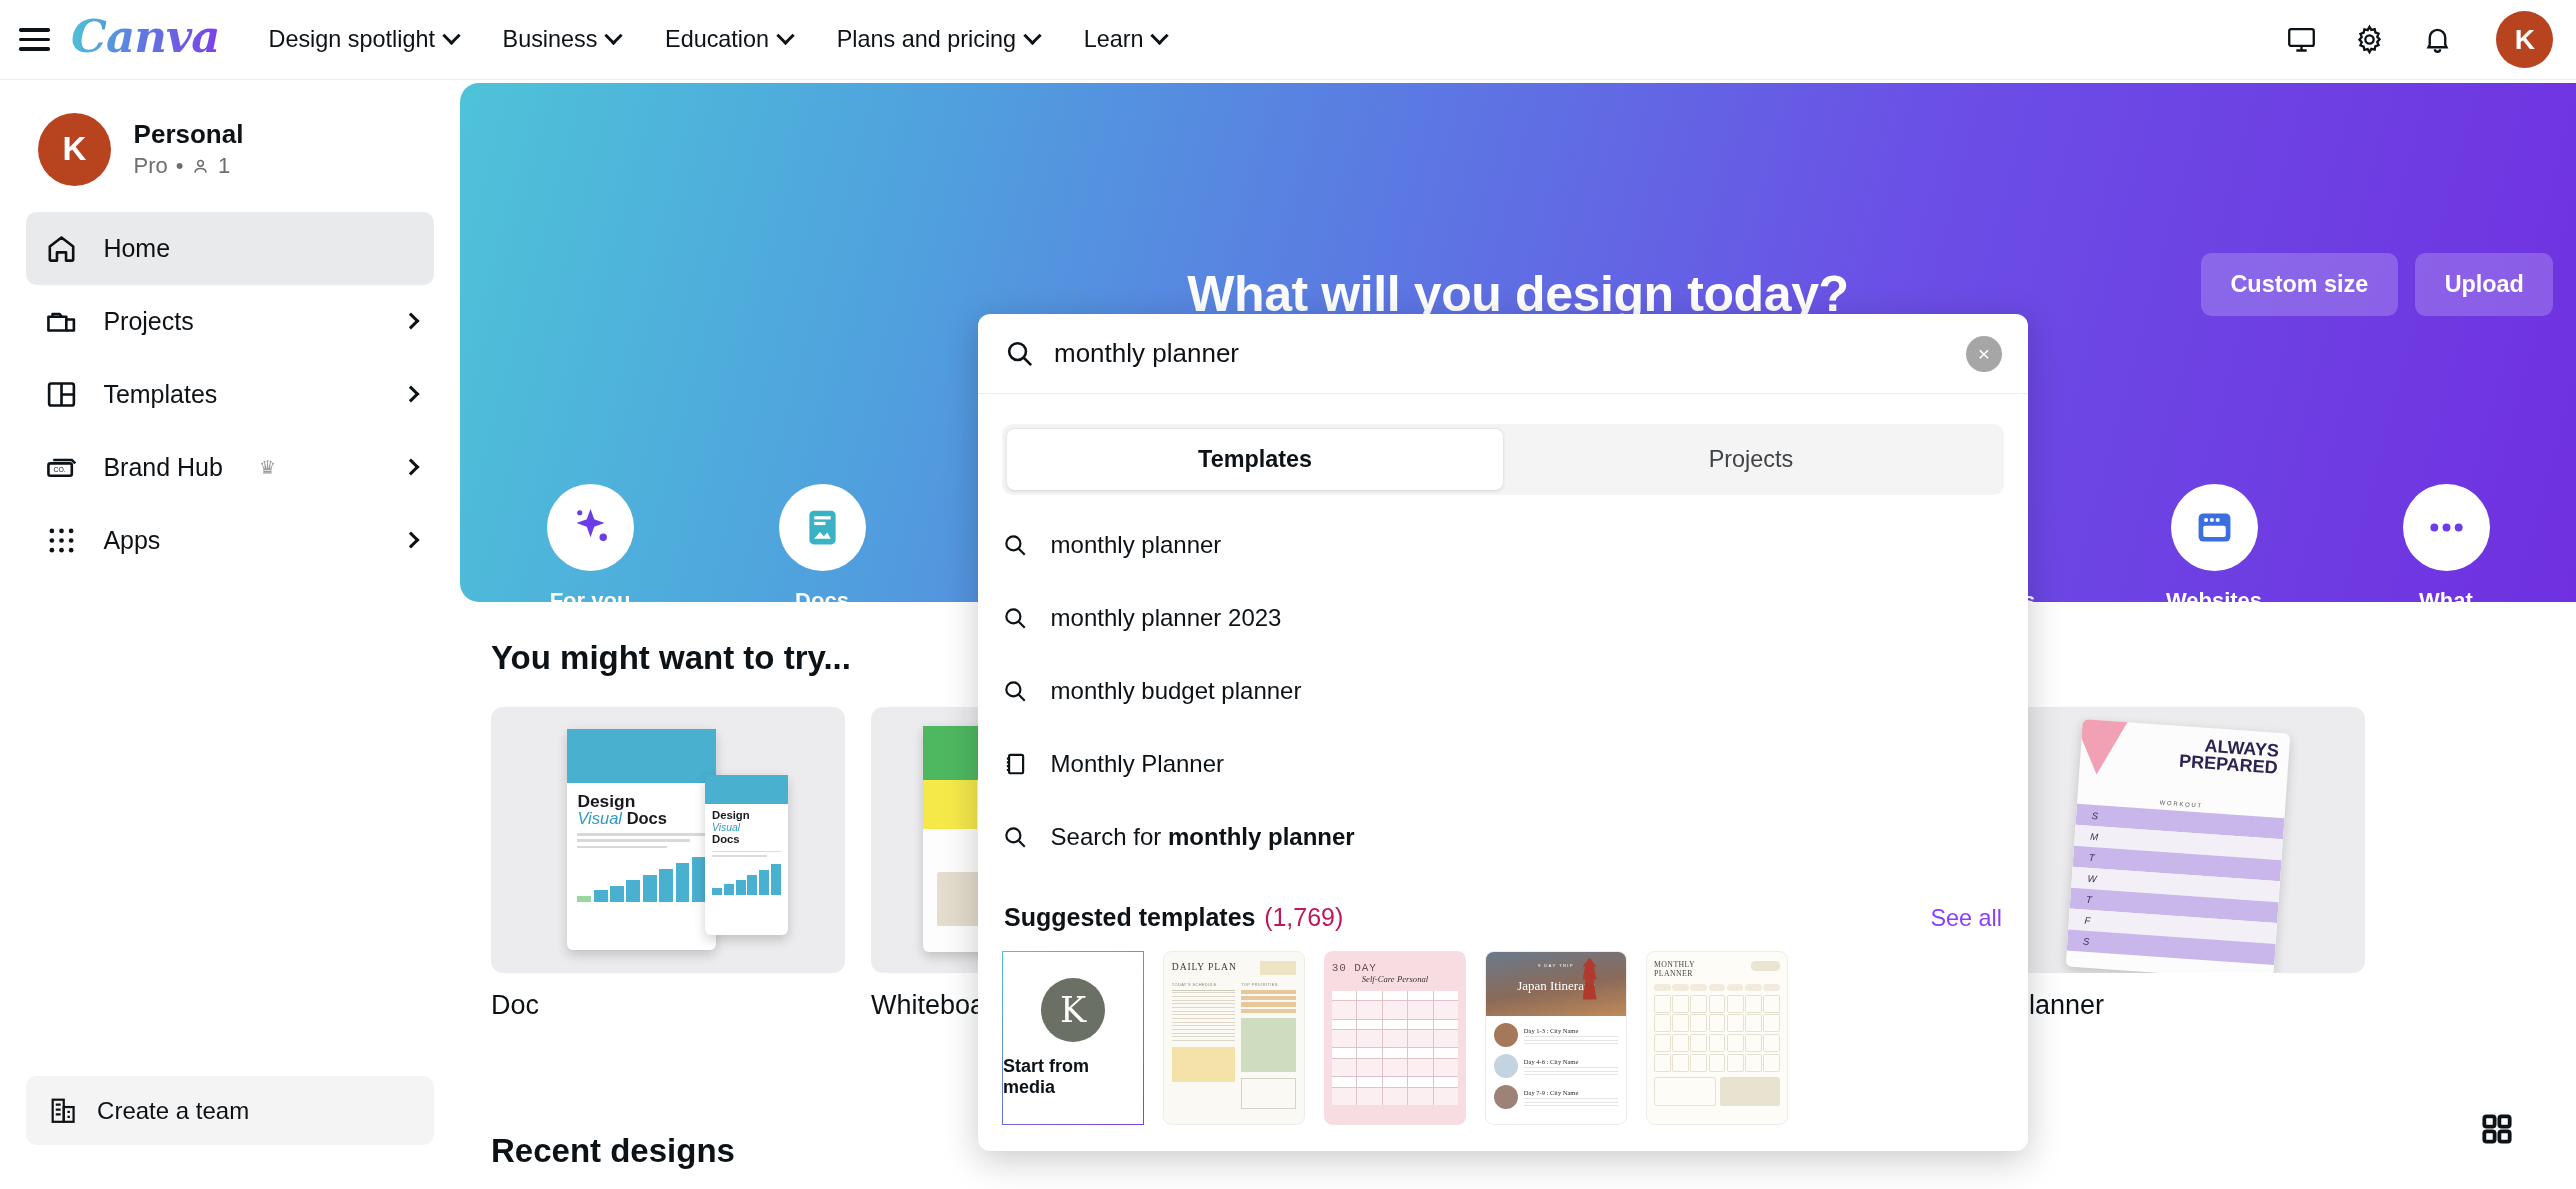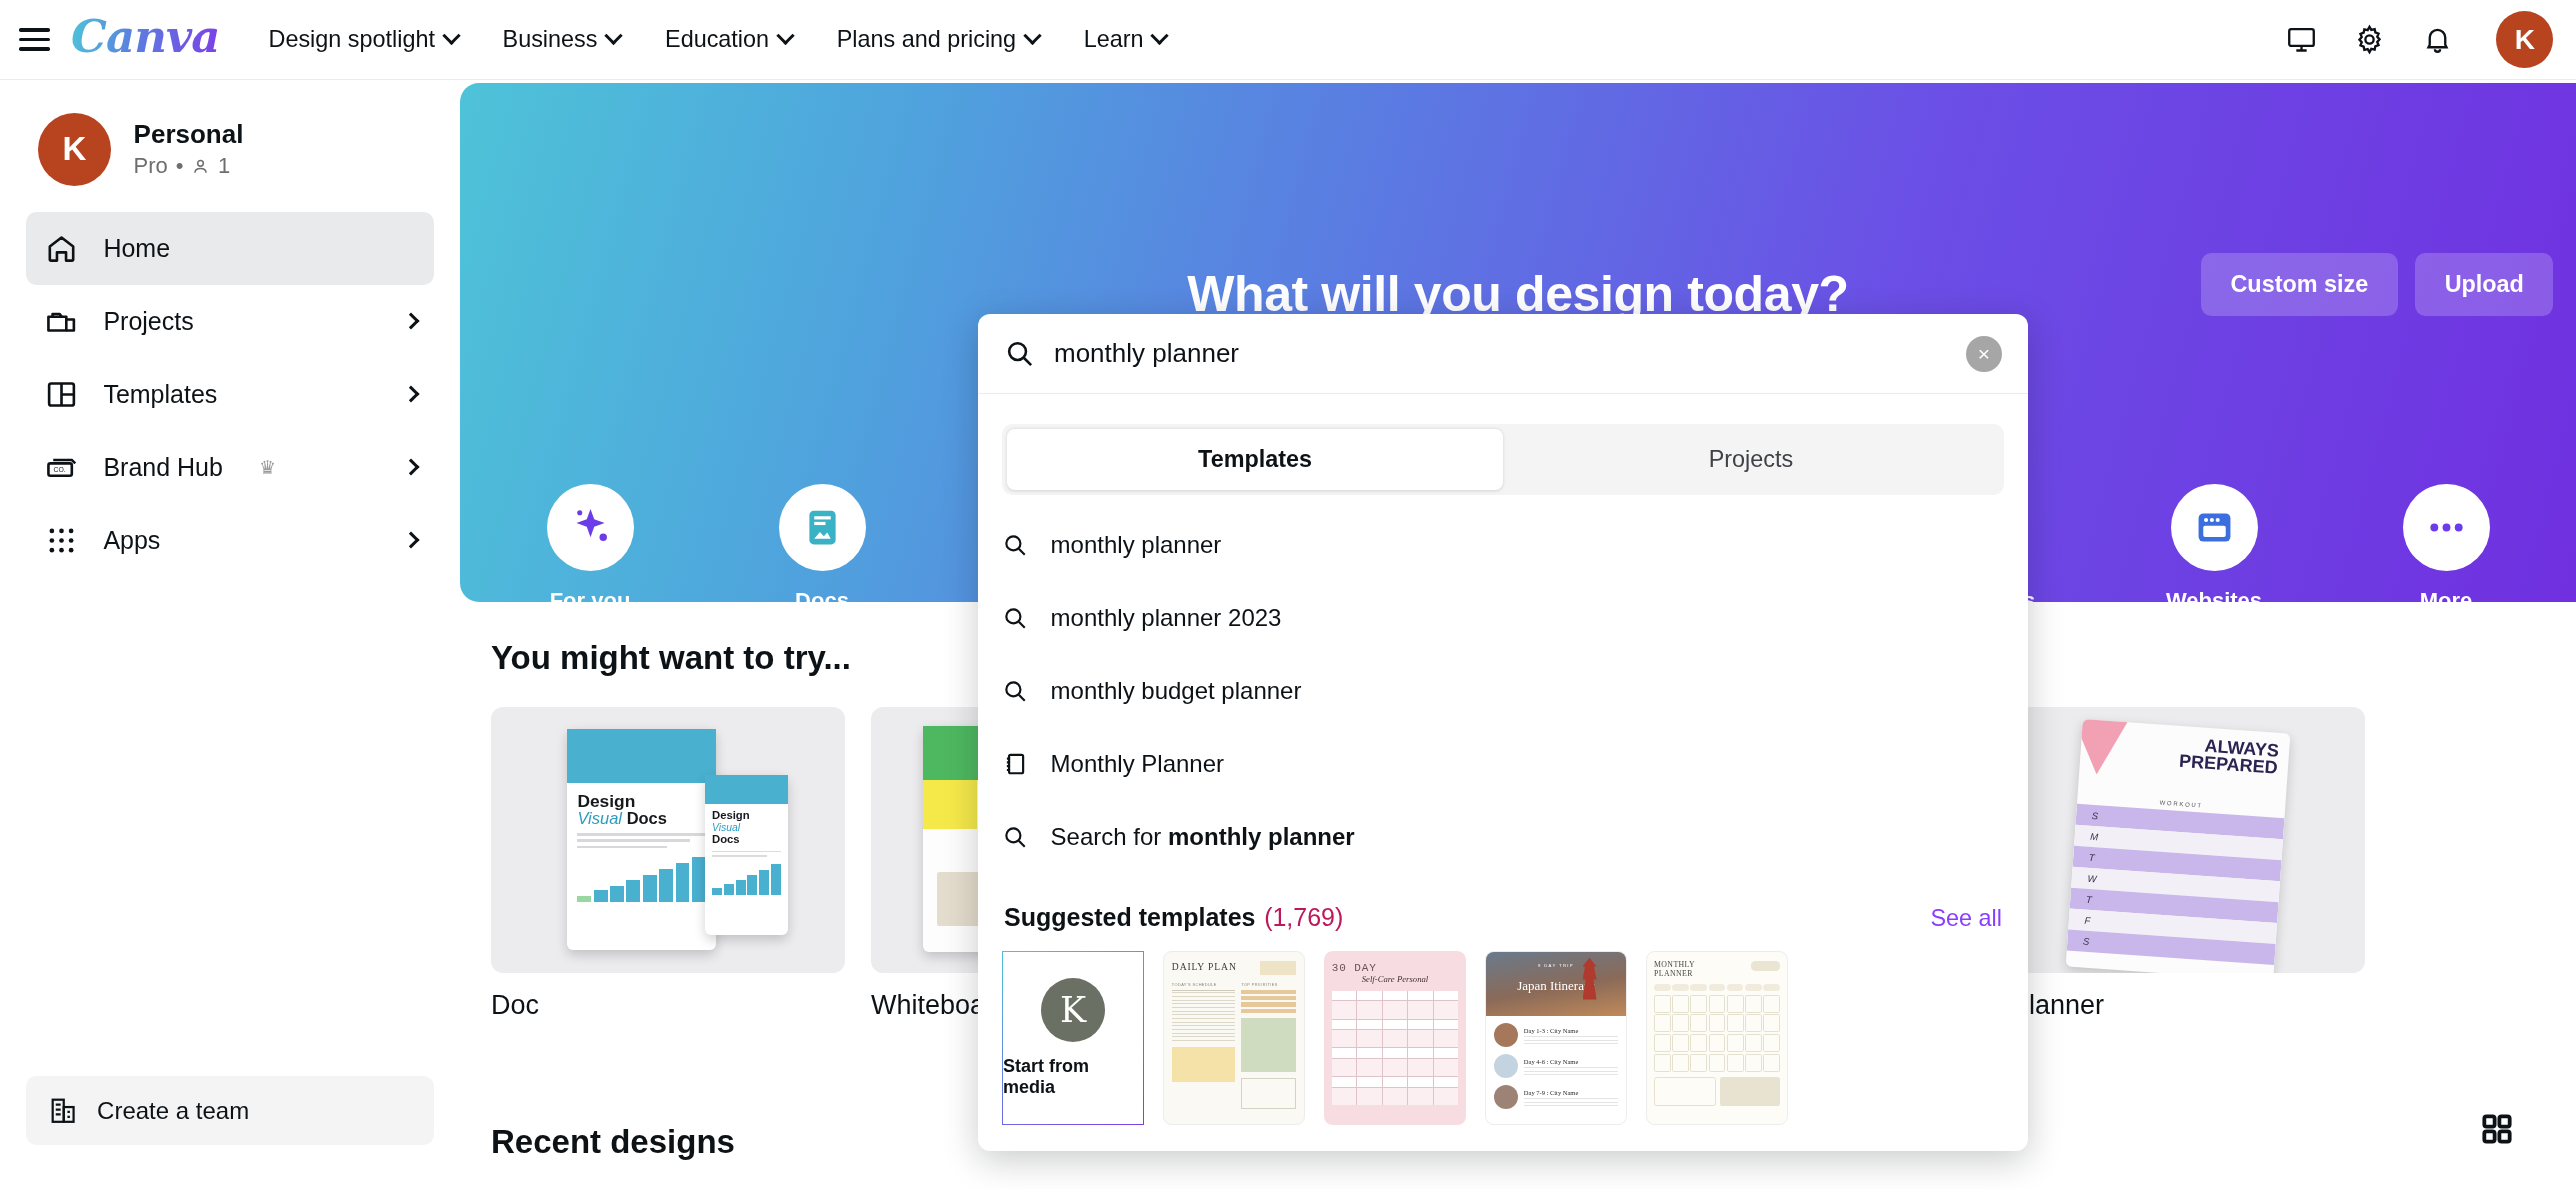--- a/index.html
+++ b/index.html
@@ -113,21 +113,21 @@
 
   
   .main { position: absolute; top: 603px; left: 460px; width: 2116px; height: 587px;
     background: #fff; padding: 36px 0 0 0; }
   .m-title { font-size: 33px; font-weight: 700; color: #0d1216; padding-left: 31px; }
   .cardrow { display: flex; gap: 26px; margin-top: 29.5px; padding-left: 31px; }
   .card { width: 354px; flex: none; cursor: pointer; }
   .card-img { width: 354px; height: 266px; border-radius: 12px; background: #ececee;
     overflow: hidden; position: relative; }
   .card-lbl { font-size: 27px; color: #0d1216; margin-top: 17.4px; }
-  .recent { position: absolute; bottom: 29px; left: 492px; font-size: 33px; font-weight: 700; color: #0d1216; }
+  .recent { position: absolute; bottom: 20px; left: 492px; font-size: 33px; font-weight: 700; color: #0d1216; }
   .grid-toggle { position: absolute; bottom: 31px; right: 49px; width: 61px; height: 61px;
     display:flex; align-items:center; justify-content:center; cursor: pointer; border-radius: 8.7px; }
 
   
   .mini { position: absolute; inset: 0; }
   .doc-sheet { position: absolute; background: #fff; border-radius: 6px; box-shadow: 0 4.3px 12px rgba(0,0,0,0.18); }
 </style>
 </head>
 <body>
 
@@ -363,21 +363,21 @@
         <div class="cat-label">Websites</div>
       </div>
       <div class="cat">
         <div class="cat-circ">
           <svg width="45" height="45" viewBox="0 0 24 24" fill="#6b3ce8">
             <circle cx="5.5" cy="12" r="2.1"></circle>
               <circle cx="12" cy="12" r="2.1"></circle>
               <circle cx="18.5" cy="12" r="2.1"></circle>
             </svg>
         </div>
-        <div class="cat-label">More</div>
+        <div class="cat-label">What</div>
       </div>
     </div>
   </div>
 
   <div class="main">
     <div class="m-title">You might want to try...</div>
     <div class="cardrow">
 
       <div class="card">
         <div class="card-img">

